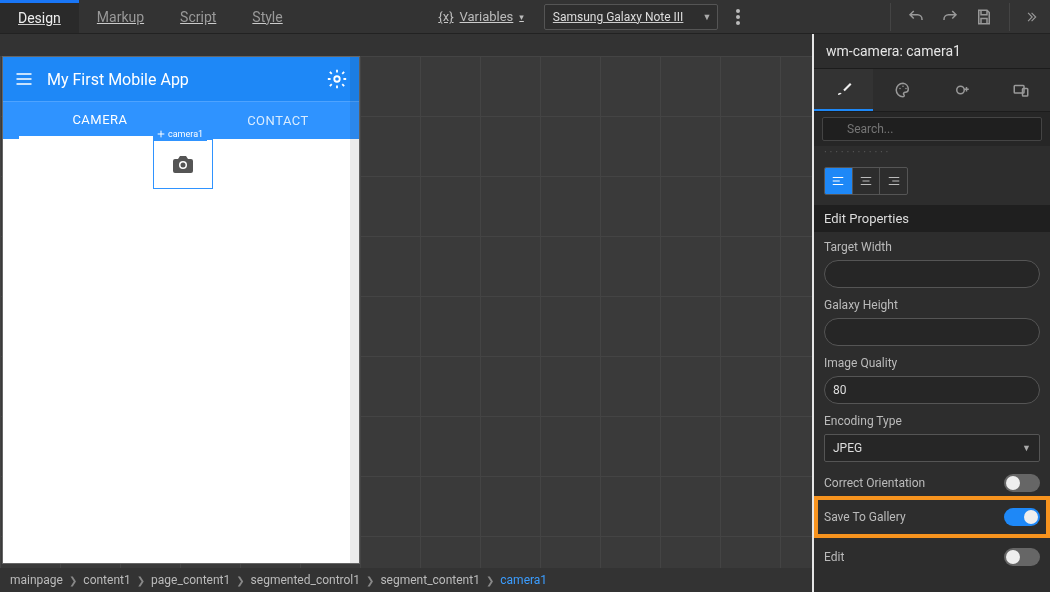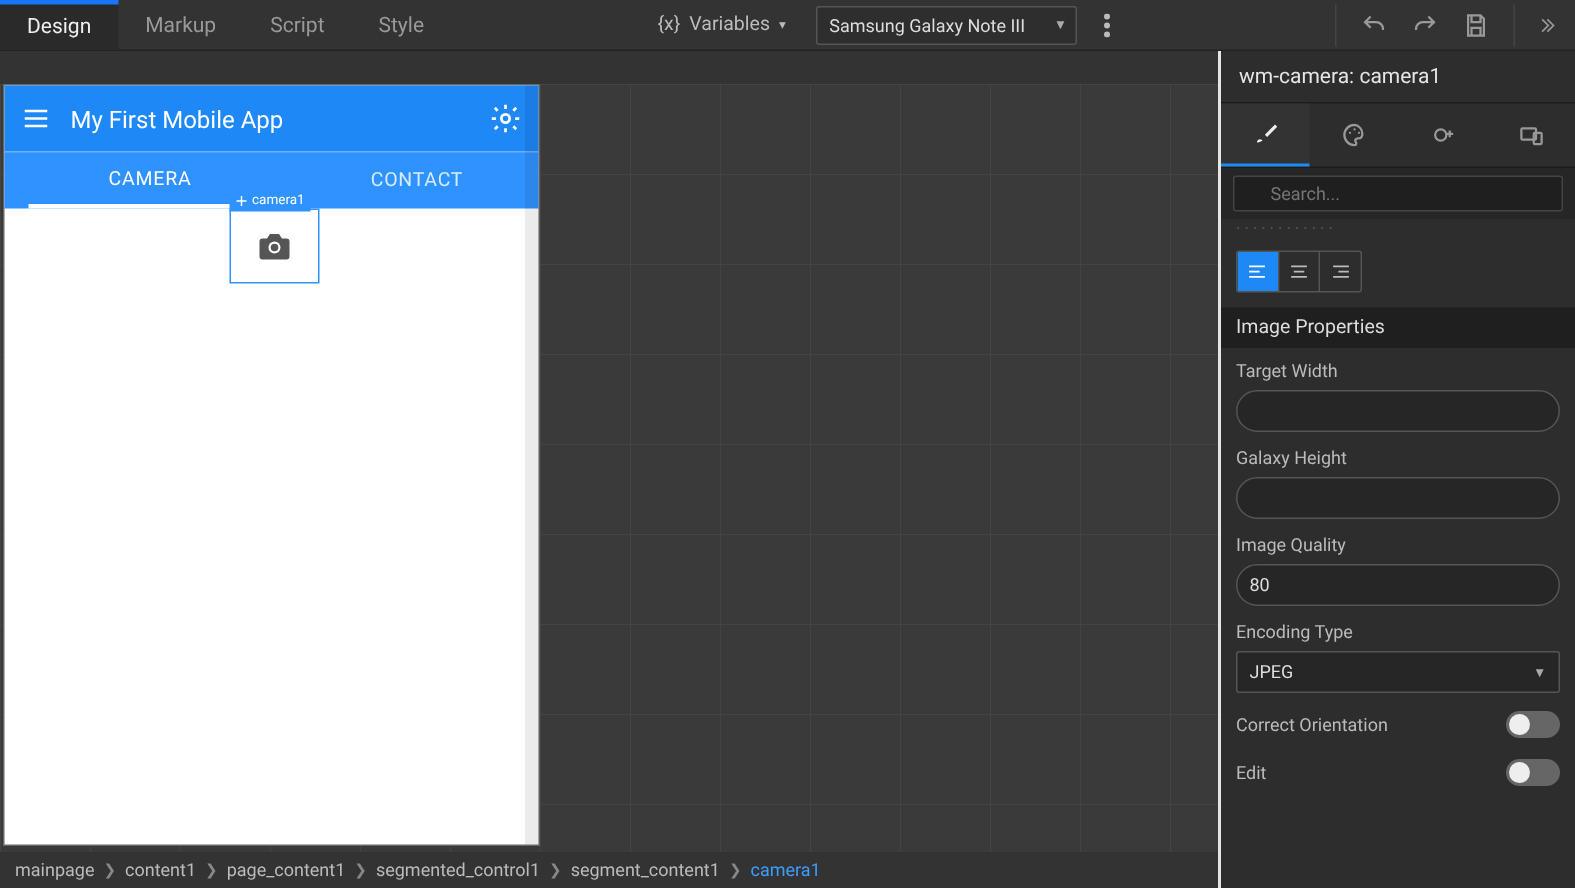--- a/index.html
+++ b/index.html
@@ -1,20 +1,20 @@
 <!DOCTYPE html>
 <html><head>
 <meta charset="utf-8">
 <style>
 * { box-sizing: border-box; margin: 0; padding: 0; font-family: -apple-system, BlinkMacSystemFont, "Segoe UI", Roboto, Arial, sans-serif; }
 html, body { width: 1050px; height: 592px; overflow: hidden; background: #2a2a2a; color: #ccc; font-size: 13px; }
 .app { width: 100%; height: 100%; display: flex; flex-direction: column; position: relative; }
 
 
-.topbar { height: 34px; background: #333; display: flex; align-items: stretch; border-bottom: 1px solid #222; position: relative; }
+.topbar { height: 34px; background: #333; display: flex; align-items: stretch; border-bottom: 1px solid #222; position: relative; text-decoration: underline; }
 .topbar-tabs { display: flex; }
 .topbar-tab { padding: 0 18px; display: flex; align-items: center; color: #999; cursor: pointer; font-size: 14px; }
 .topbar-tab.active { color: #eee; border-top: 3px solid #1976f7; background: #2a2a2a; }
 .topbar-center { flex: 1; display: flex; justify-content: center; align-items: center; gap: 10px; }
 .variables-btn { height: 26px; padding: 0 10px; color: #bbb; display: flex; align-items: center; gap: 6px; cursor: pointer; font-size: 13px; }
 .device-select { height: 26px; border: 1px solid #555; background: #2e2e2e; color: #ddd; padding: 0 34px 0 8px; font-size: 12px; position: relative; display: flex; align-items: center; border-radius: 2px; }
 .device-select .caret { position: absolute; right: 6px; font-size: 9px; color: #aaa; }
 .dots { width: 20px; display: flex; align-items: center; justify-content: center; color: #bbb; cursor: pointer; }
 .dots-svg { width: 4px; height: 16px; }
 .topbar-right { display: flex; align-items: center; gap: 8px; padding: 0 10px; }
@@ -248,21 +248,21 @@
               <svg width="14" height="14" viewBox="0 0 24 24">
                 <path stroke="currentColor" stroke-width="2" d="M3 6h18M6 12h12M3 18h18"></path>
               </svg>
             </div>
           <div class="bg">
               <svg width="14" height="14" viewBox="0 0 24 24">
                 <path stroke="currentColor" stroke-width="2" d="M3 6h18M9 12h12M3 18h18"></path>
               </svg>
             </div>
         </div>
-        <div class="section-h">Image Properties</div>
+        <div class="section-h">Edit Properties</div>
 
         <div class="prop">
           <span class="prop-label">Target Width</span>
           <input class="prop-input" value="" style="">
         </div>
         <div class="prop">
           <span class="prop-label">Galaxy Height</span>
           <input class="prop-input" value="" style="">
         </div>
         <div class="prop">
@@ -276,20 +276,26 @@
             <span class="caret">▼</span>
           </div>
         </div>
 
         <div class="toggle-row">
           <span style="font-size:12px;color:#bbb;">Correct Orientation</span>
           <div class="toggle">
               <div class="knob"></div>
             </div>
         </div>
+        <div class="toggle-row highlight">
+          <span style="font-size:12px;color:#bbb;">Save To Gallery</span>
+          <div class="toggle on">
+              <div class="knob"></div>
+            </div>
+        </div>
         <div class="toggle-row">
           <span style="font-size:12px;color:#bbb;">Edit</span>
           <div class="toggle">
               <div class="knob"></div>
             </div>
         </div>
       </div>
     </div>
   </div>
 </div>

